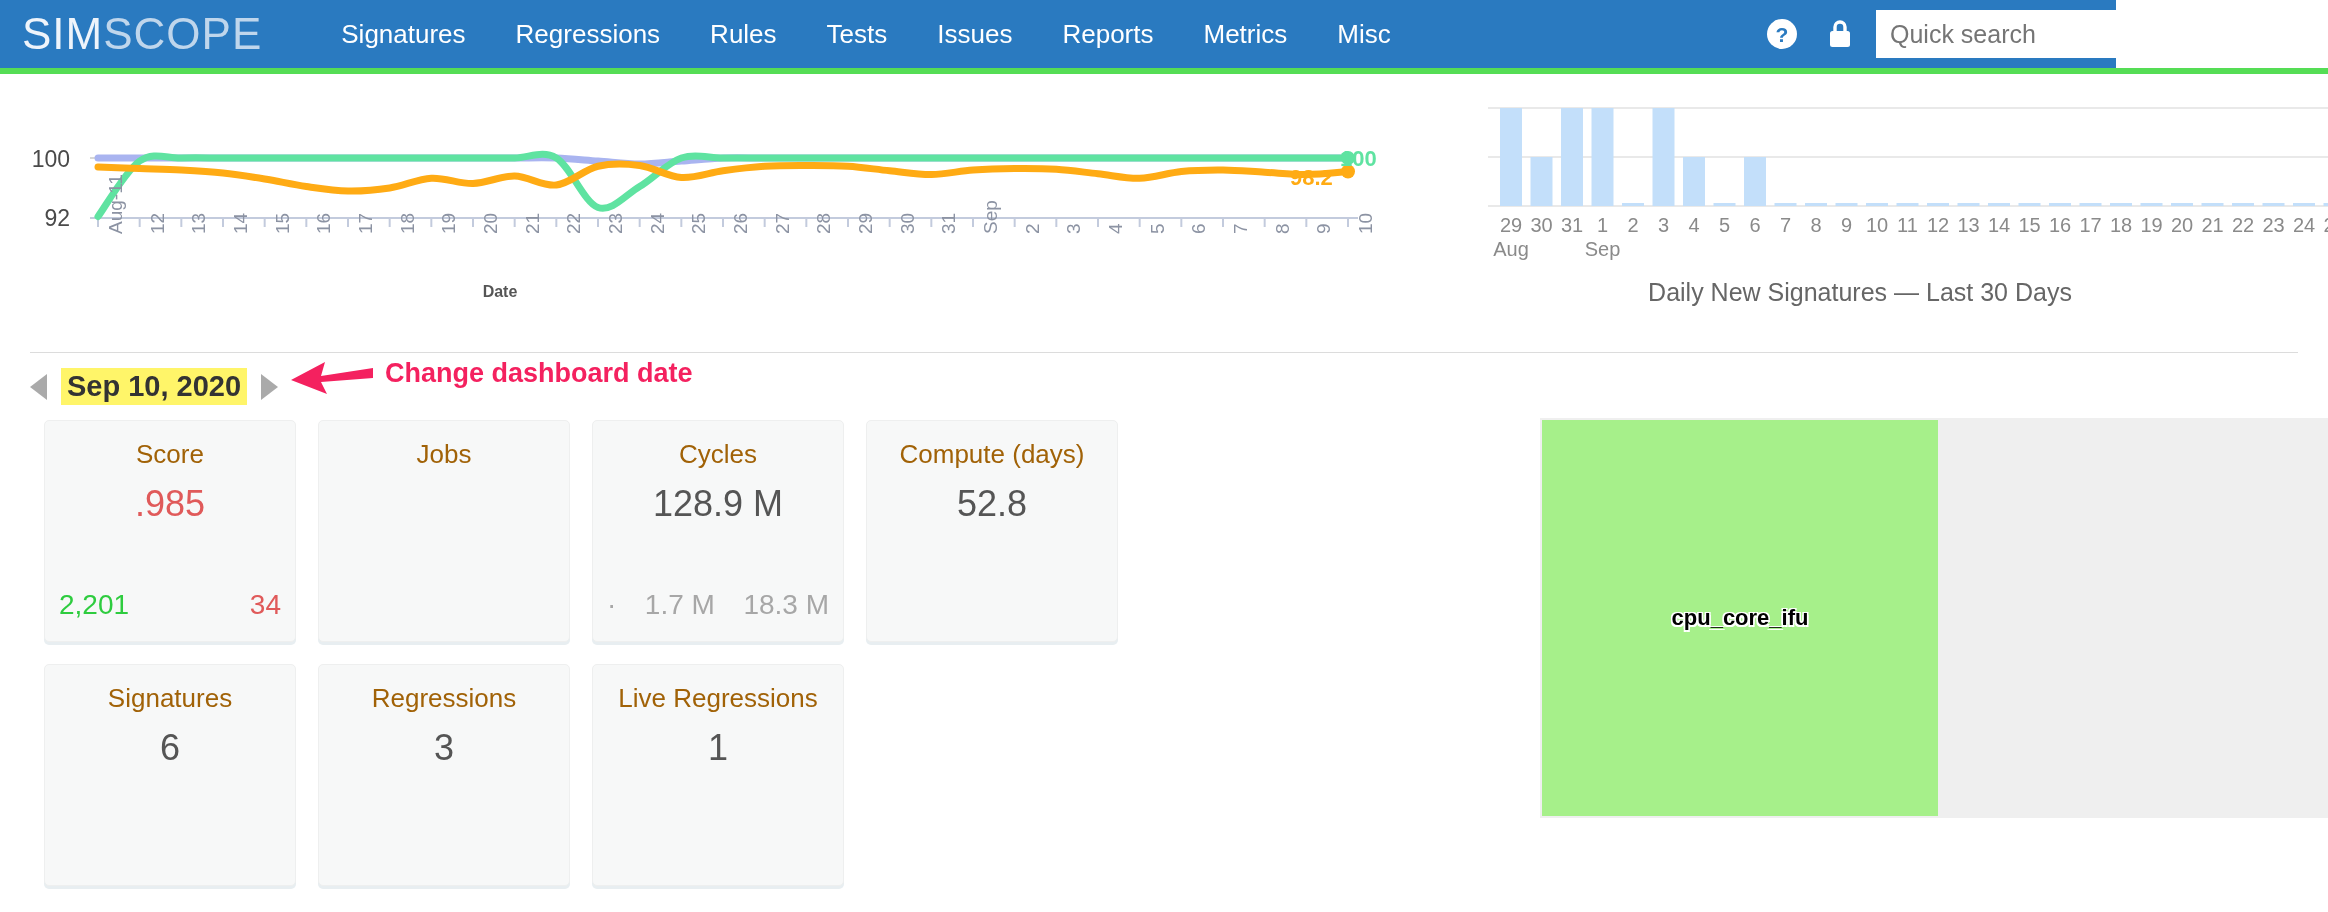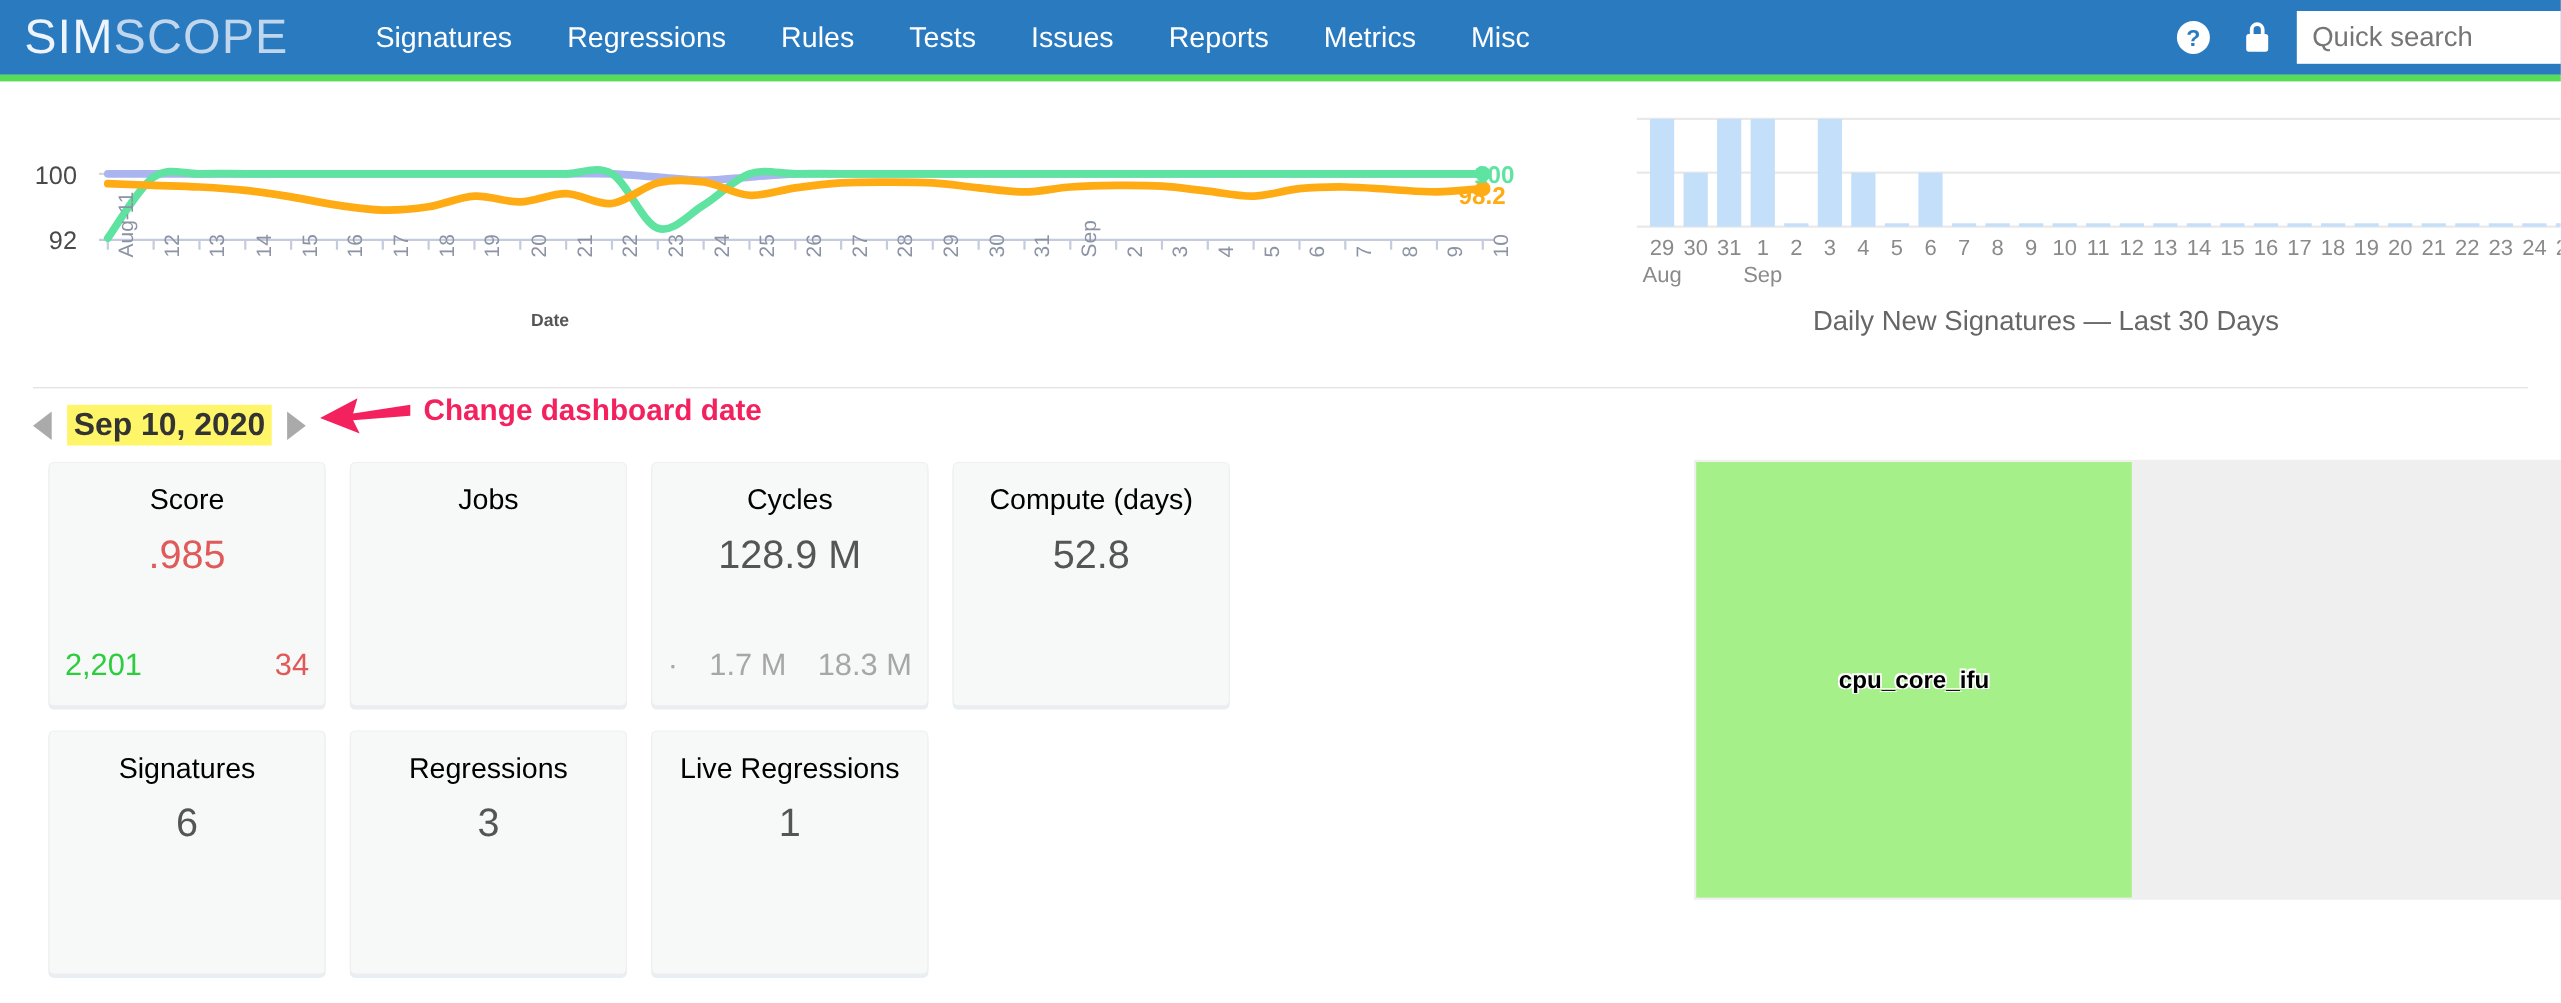--- a/index.html
+++ b/index.html
@@ -7,21 +7,21 @@
   html, body {
     width: 2328px; height: 912px;
     background: #ffffff;
     font-family: "Liberation Sans", sans-serif;
     overflow: hidden;
   }
 
   
   .navbar {
     position: absolute; left: 0; top: 0;
-    width: 2328px; height: 68px;
+    width: 2116px; height: 68px;
     background: #2a7ac0;
     display: flex; align-items: center;
   }
   .brand {
     margin-left: 22px;
     font-size: 44px;
     letter-spacing: 1px;
     color: #eef4fb;
     font-weight: 400;
     white-space: nowrap;
@@ -165,21 +165,21 @@
     background: #f7f8f8;
     border: 1px solid #eeefef;
     border-radius: 5px;
     box-shadow: 0 3px 0 #e8eef1;
     position: relative;
     cursor: pointer;
   }
   .card-title {
     position: absolute; left: 0; top: 18px;
     width: 100%; text-align: center;
-    font-size: 26px; color: #000000;
+    font-size: 26px; color: #a16207;
   }
   .card-value {
     position: absolute; left: 0; top: 62px;
     width: 100%; text-align: center;
     font-size: 36px; color: #555555;
     white-space: nowrap;
   }
   .card-value.red { color: #e05a5a; }
   .card-foot {
     position: absolute; left: 14px; right: 14px; bottom: 20px;
@@ -323,21 +323,21 @@
       <div class="lc-tick-label" style="left: 1188.33px; top: 156px;">6</div>
       <div class="lc-tick-label" style="left: 1230px; top: 156px;">7</div>
       <div class="lc-tick-label" style="left: 1271.67px; top: 156px;">8</div>
       <div class="lc-tick-label" style="left: 1313.33px; top: 156px;">9</div>
       <div class="lc-tick-label" style="left: 1355px; top: 156px;">10</div>
     </div>
 
   <div class="lc-axis-title" style="top:205px; width:1000px;">Date</div>
 
   <div class="lc-endlabel" style="left:1340px; top:68px; color:#5fe3a1;">100</div>
-  <div class="lc-endlabel" style="left:1326px; top:87px; color:#ffab14;">98.2</div>
+  <div class="lc-endlabel" style="left:1290px; top:87px; color:#ffab14;">98.2</div>
 </div>
 
 <div class="barchart-wrap">
   <svg id="bc-svg" width="868" height="190">
       <line x1="28" y1="30" x2="868" y2="30" stroke="#e9e9e9" stroke-width="2"></line>
       <line x1="28" y1="79" x2="868" y2="79" stroke="#e9e9e9" stroke-width="2"></line>
       <line x1="28" y1="128" x2="868" y2="128" stroke="#e9e9e9" stroke-width="2"></line>
       <rect x="40" y="30" width="22" height="98" fill="#c3dffa"></rect>
       <text x="51" y="154" text-anchor="middle" font-size="20" fill="#8a8a8a" font-family="Liberation Sans, sans-serif">29</text>
       <rect x="70.5" y="79" width="22" height="49" fill="#c3dffa"></rect>

